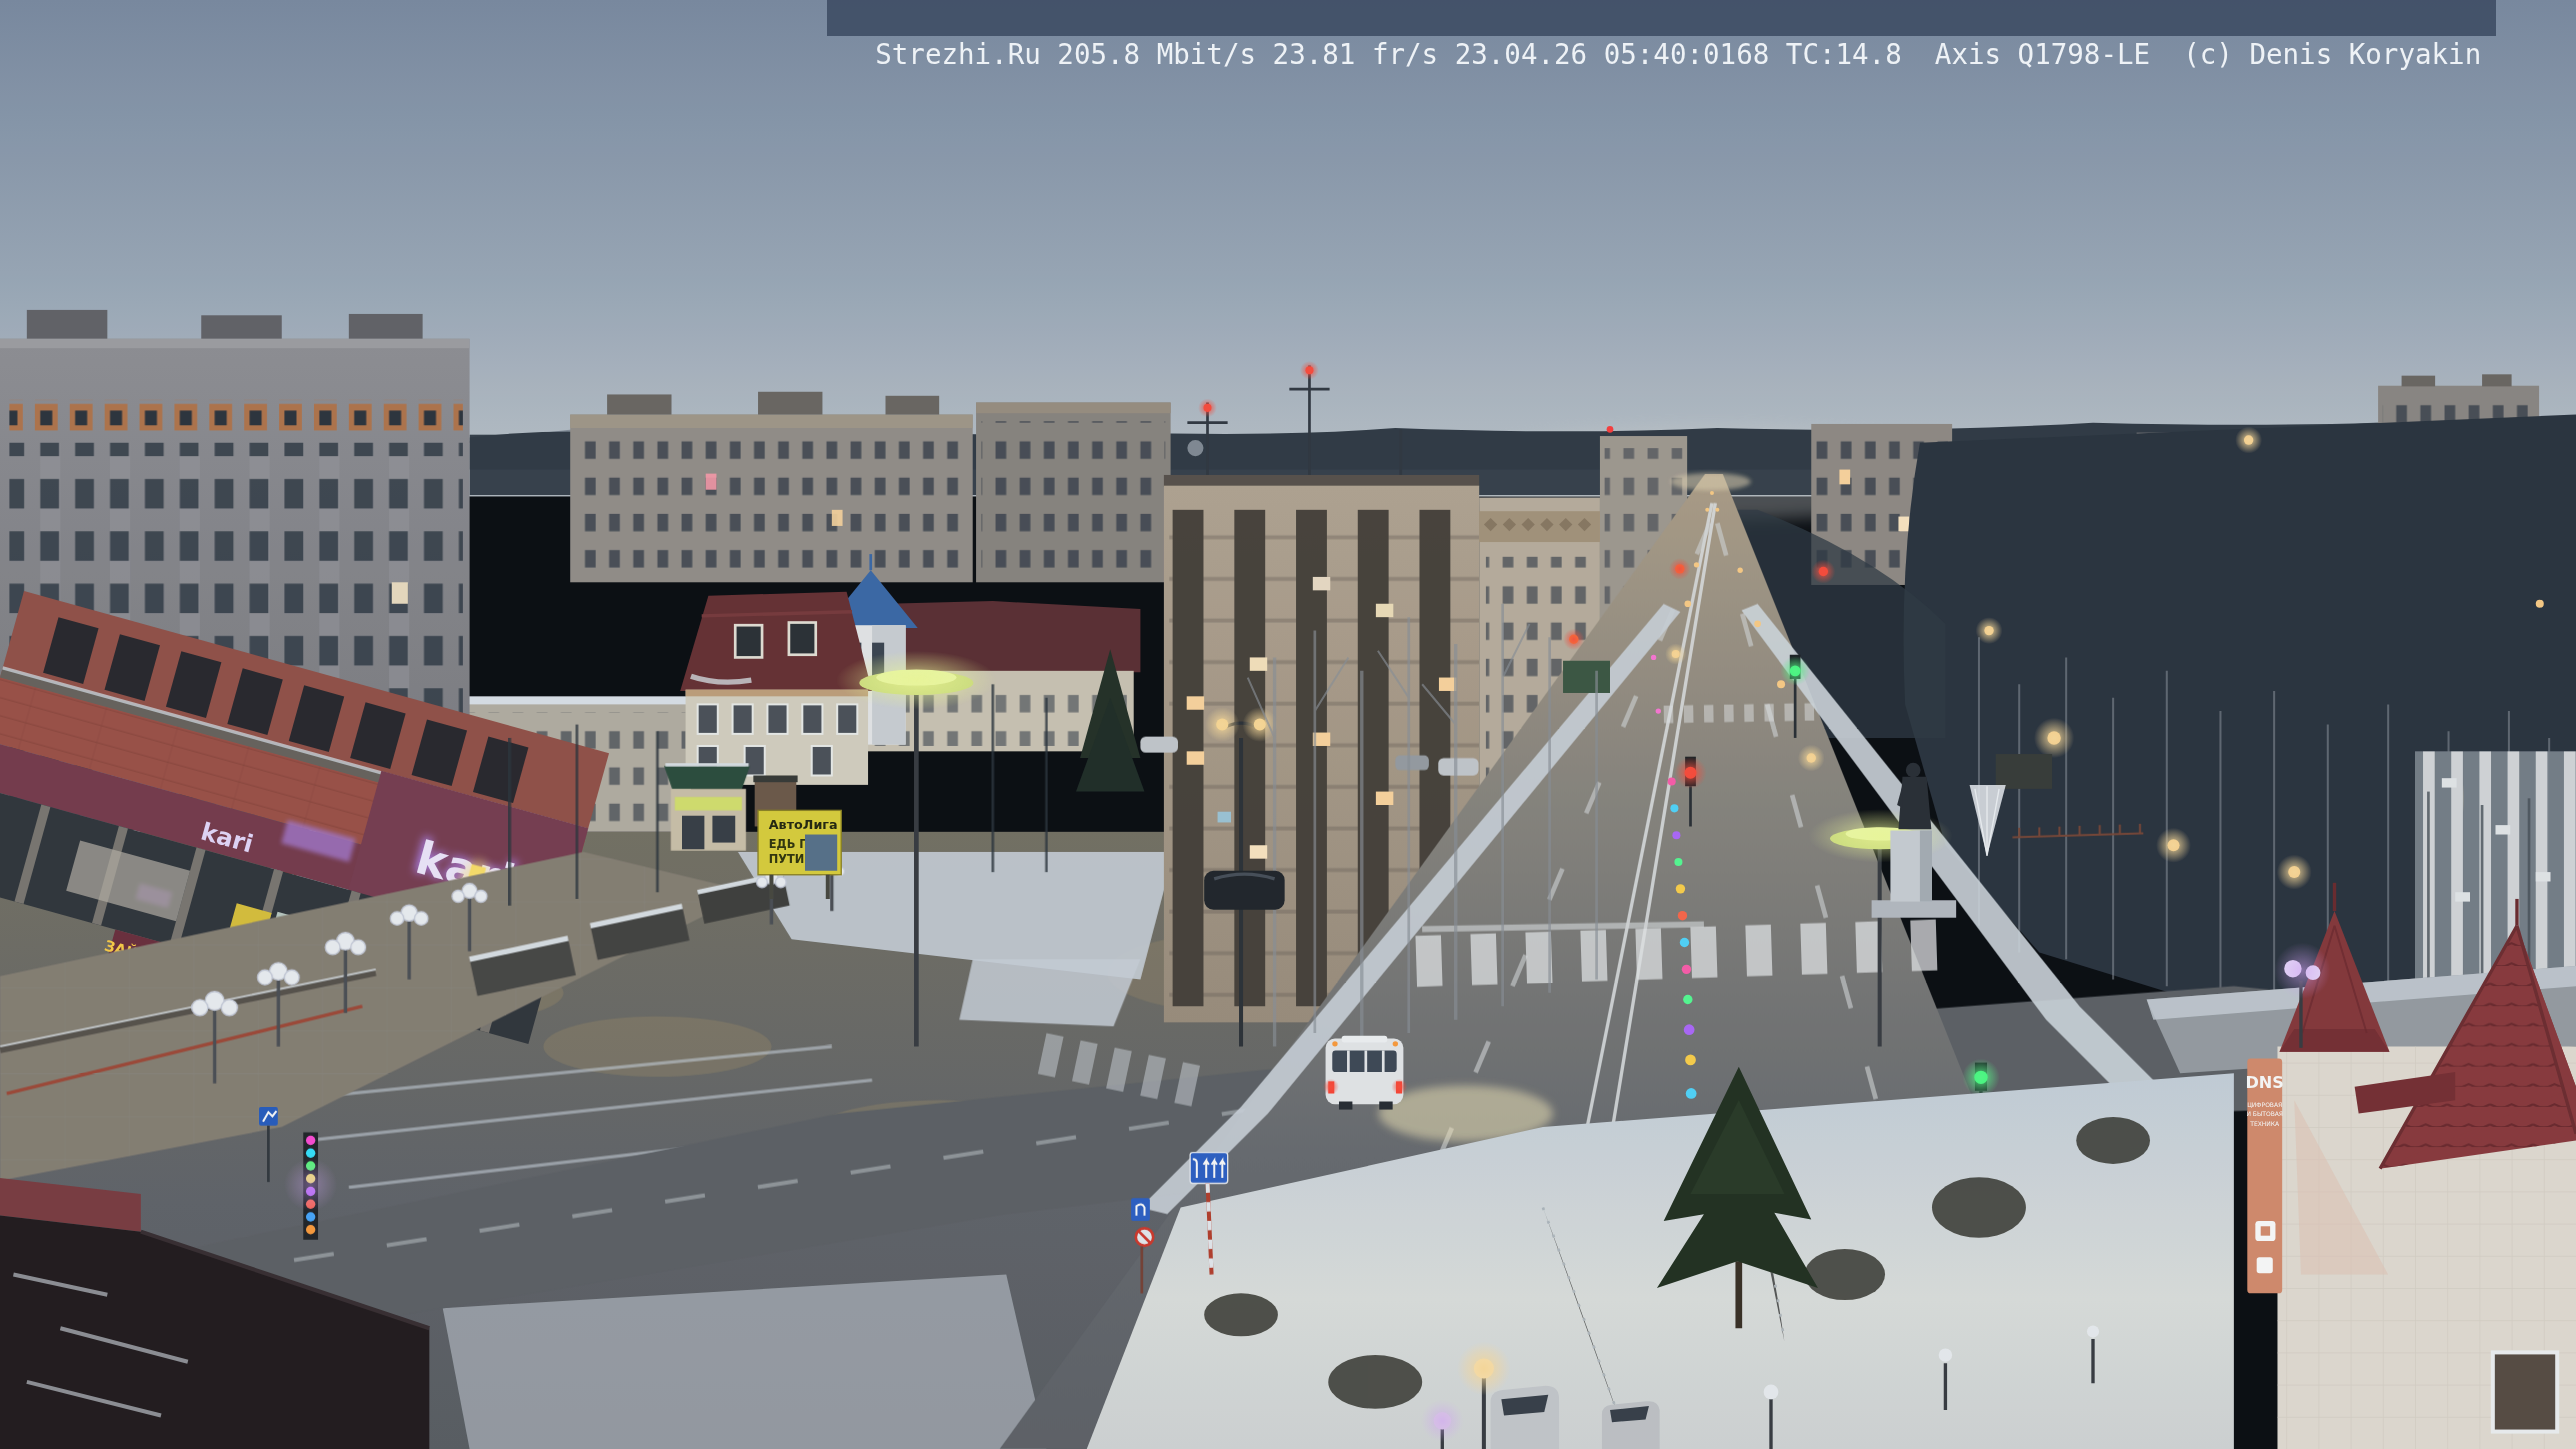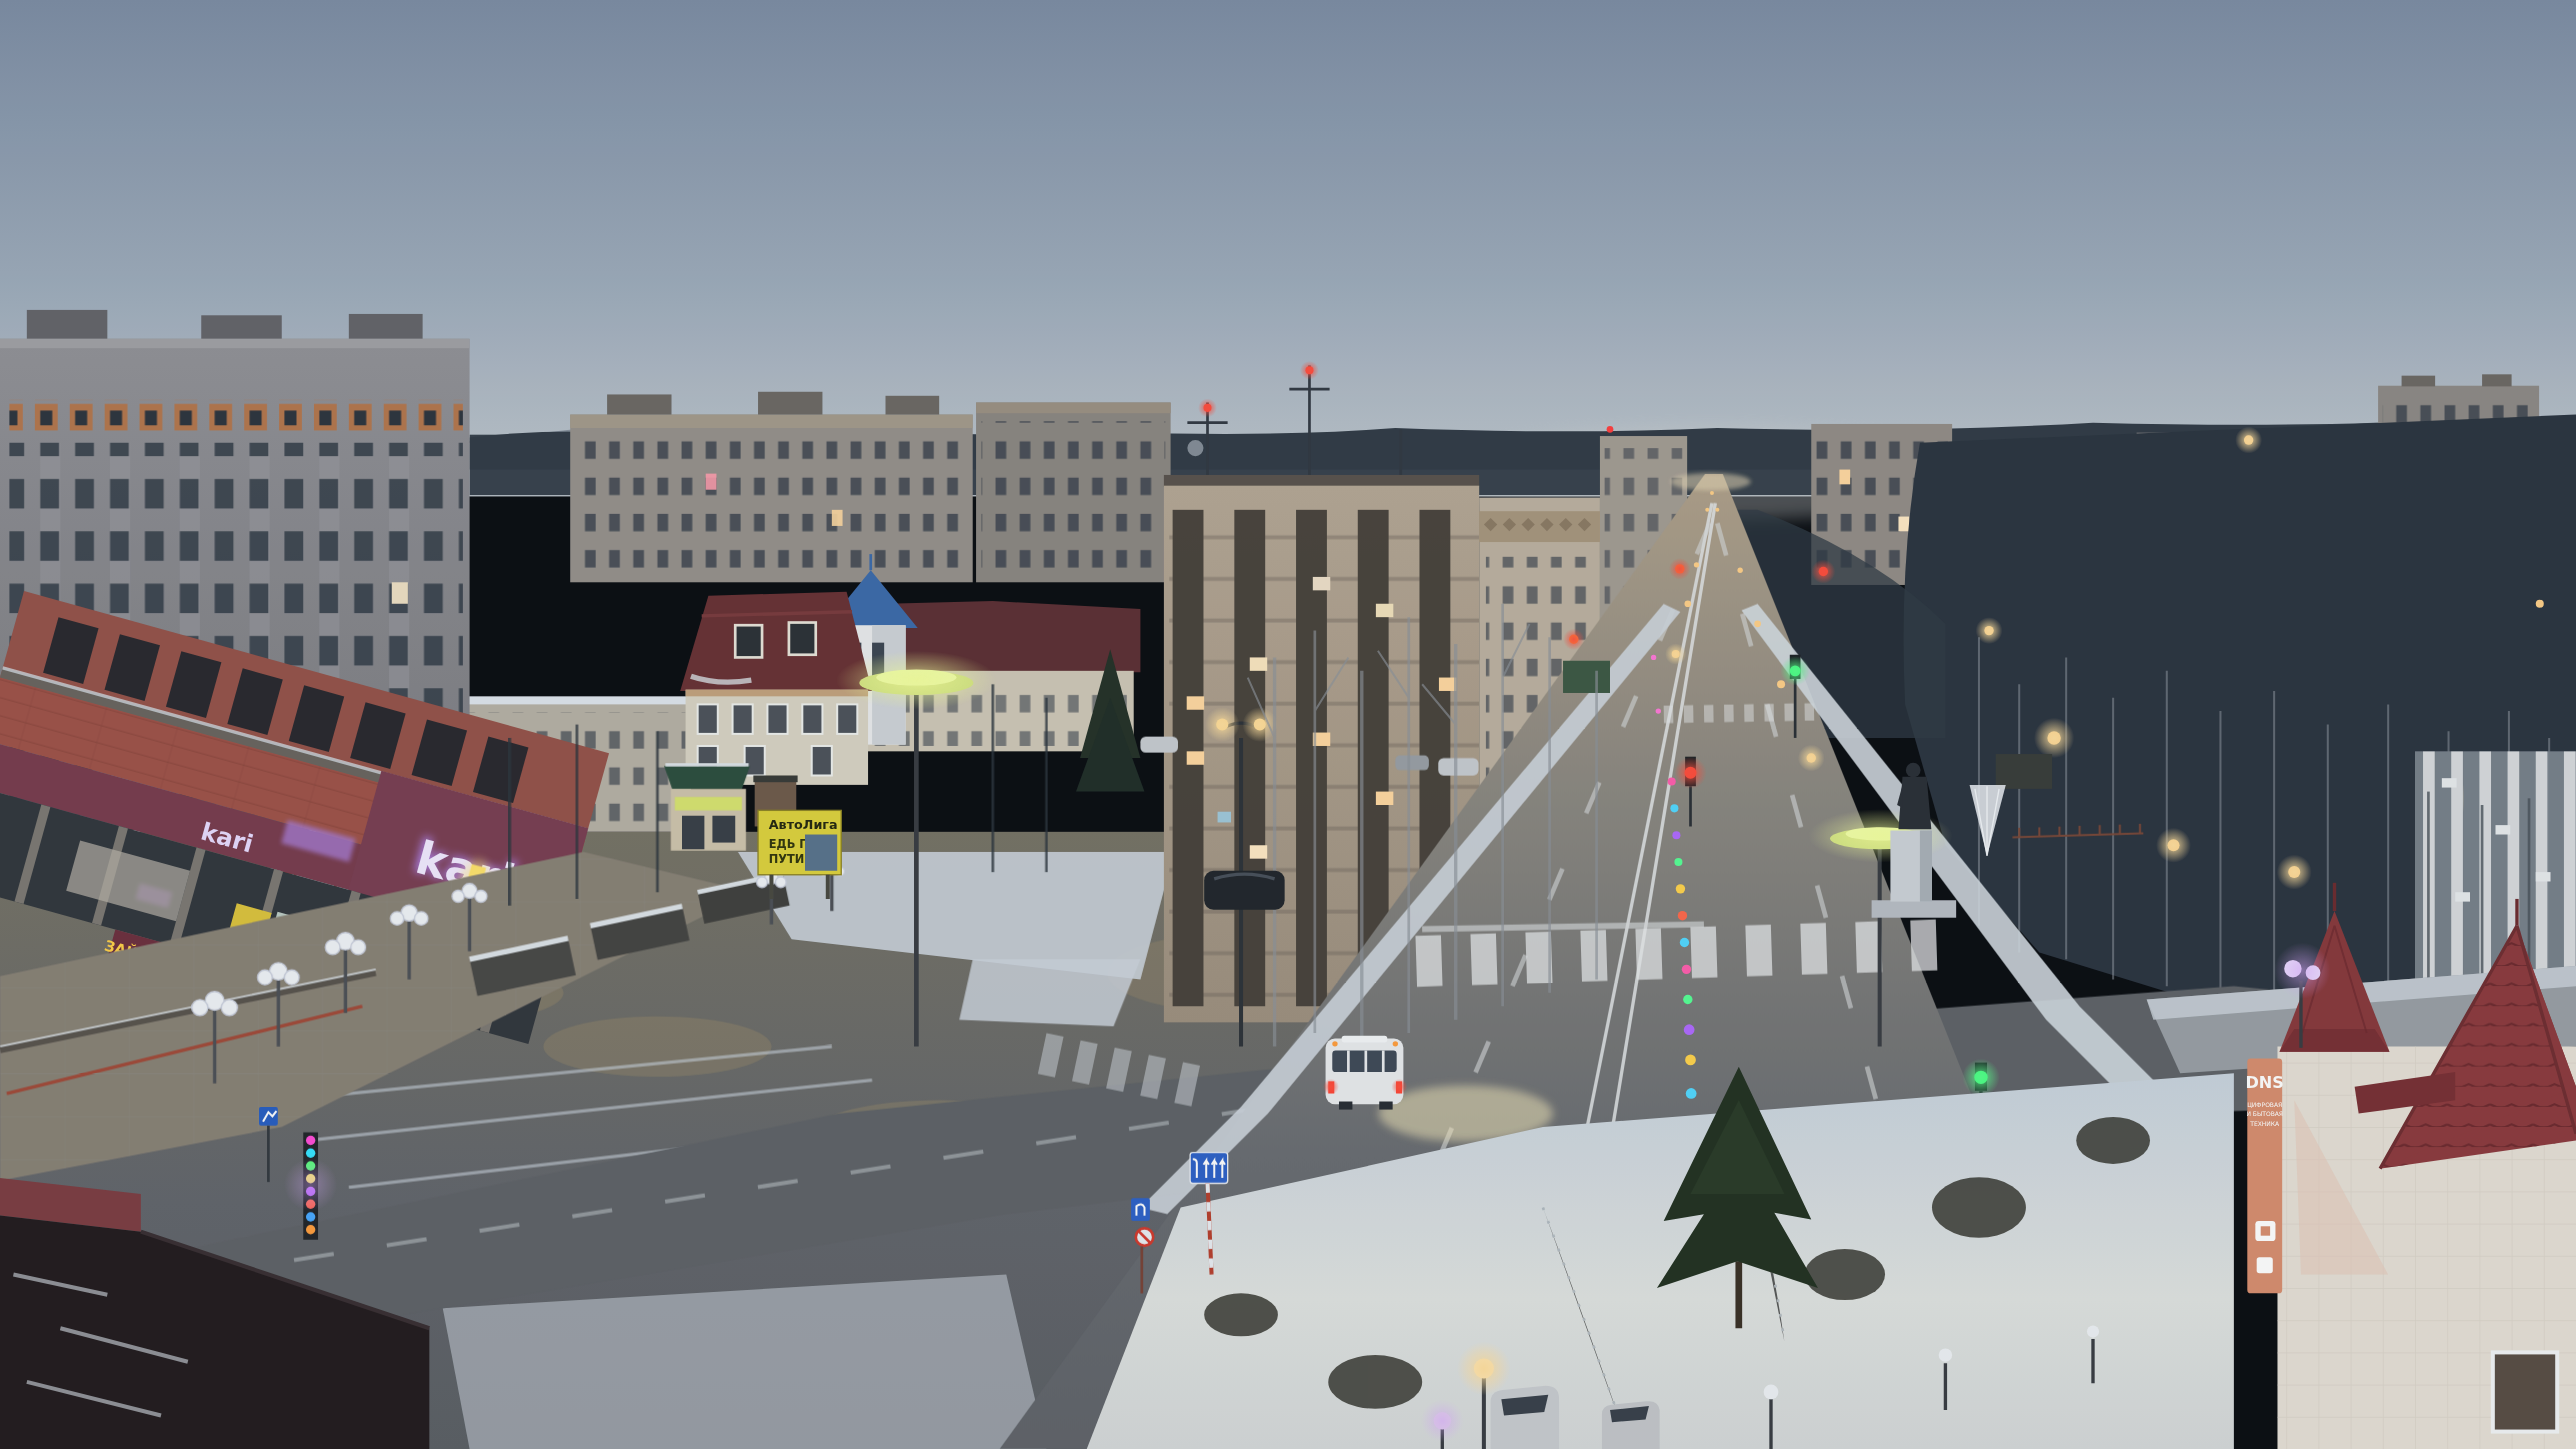--- a/index.html
+++ b/index.html
@@ -845,14 +845,17 @@
   <g stroke="#cdd3da" stroke-width="6" opacity=".65">
     <path d="M40 2060 L240 2110"></path>
           <path d="M90 1980 L280 2030"></path>
           <path d="M20 1900 L160 1930"></path>
   </g>
 </g>
 
 <rect x="0" y="0" width="3840" height="2160" fill="#1a2430" opacity=".05"></rect>
 </svg>
 
+<div class="overlay-bar">
+  <span>Strezhi.Ru 205.8 Mbit/s 23.81 fr/s 23.04.26 05:40:0168 TC:14.8  Axis Q1798-LE  (c) Denis Koryakin</span>
 </div>
+</div>
 
 
 </body></html>

